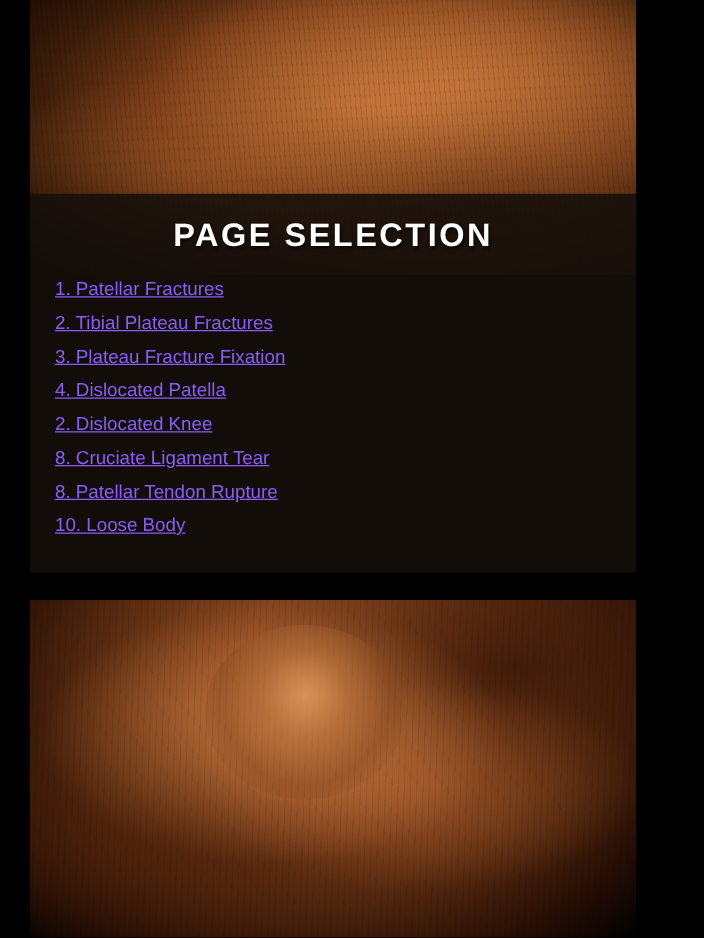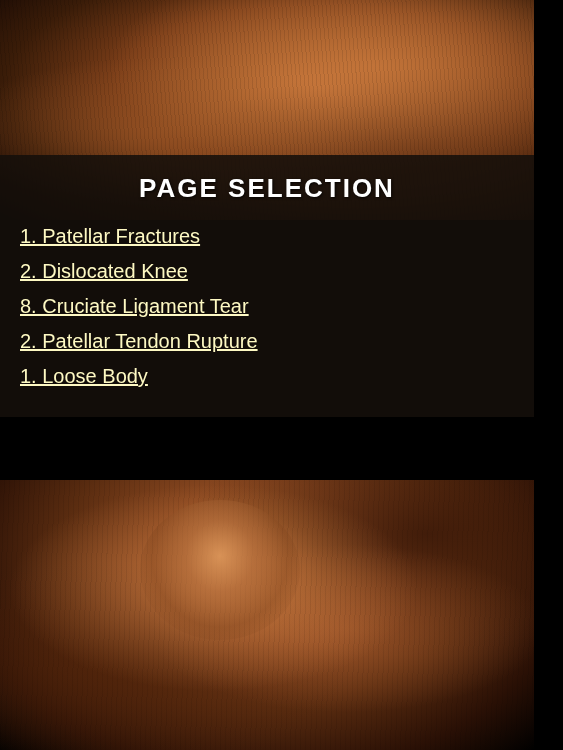--- a/index.html
+++ b/index.html
@@ -11,24 +11,25 @@
     body {
       width: 563px;
       height: 750px;
       overflow: hidden;
       background: #000;
       font-family: Arial, sans-serif;
       position: relative;
     }
 
     .page-wrapper {
-      width: 534px;
+      width: 485px;
       height: 750px;
       position: relative;
       overflow: hidden;
+      margin-left: 24px;
     }
 
     
     .top-image {
       position: absolute;
       top: 0;
       left: 0;
       width: 100%;
       height: 220px;
       background: radial-gradient(ellipse at 60% 40%, #c8763a 0%, #a05a28 20%, #7a3d18 45%, #3a1c08 70%, #1a0a04 90%, #000 100%);
@@ -83,23 +84,23 @@
     .menu-list {
       list-style: none;
       padding: 0;
     }
 
     .menu-list li {
       margin-bottom: 3px;
     }
 
     .menu-list li a {
-      color: #fef9c3;
+      color: #8b5cf6;
       text-decoration: underline;
-      font-size: 20px;
+      font-size: 15px;
       font-weight: normal;
       cursor: pointer;
       line-height: 1.6;
       display: block;
     }
 
     
     .bottom-image {
       position: absolute;
       bottom: 0;
@@ -155,30 +156,39 @@
   <div class="top-image"></div>
 
   <div class="menu-panel">
     <h1 class="page-title">PAGE SELECTION</h1>
 
     <ul class="menu-list">
     <li>
           <a href="#">1. Patellar Fractures</a>
         </li>
         <li>
+          <a href="#">2. Tibial Plateau Fractures</a>
+        </li>
+        <li>
+          <a href="#">3. Plateau Fracture Fixation</a>
+        </li>
+        <li>
+          <a href="#">4. Dislocated Patella</a>
+        </li>
+        <li>
           <a href="#">2. Dislocated Knee</a>
         </li>
         <li>
           <a href="#">8. Cruciate Ligament Tear</a>
         </li>
         <li>
-          <a href="#">2. Patellar Tendon Rupture</a>
+          <a href="#">8. Patellar Tendon Rupture</a>
         </li>
         <li>
-          <a href="#">1. Loose Body</a>
+          <a href="#">10. Loose Body</a>
         </li>
       </ul>
   </div>
 
   <div class="bottom-image">
     <div class="bottom-overlay"></div>
   </div>
 
 </div>
 

